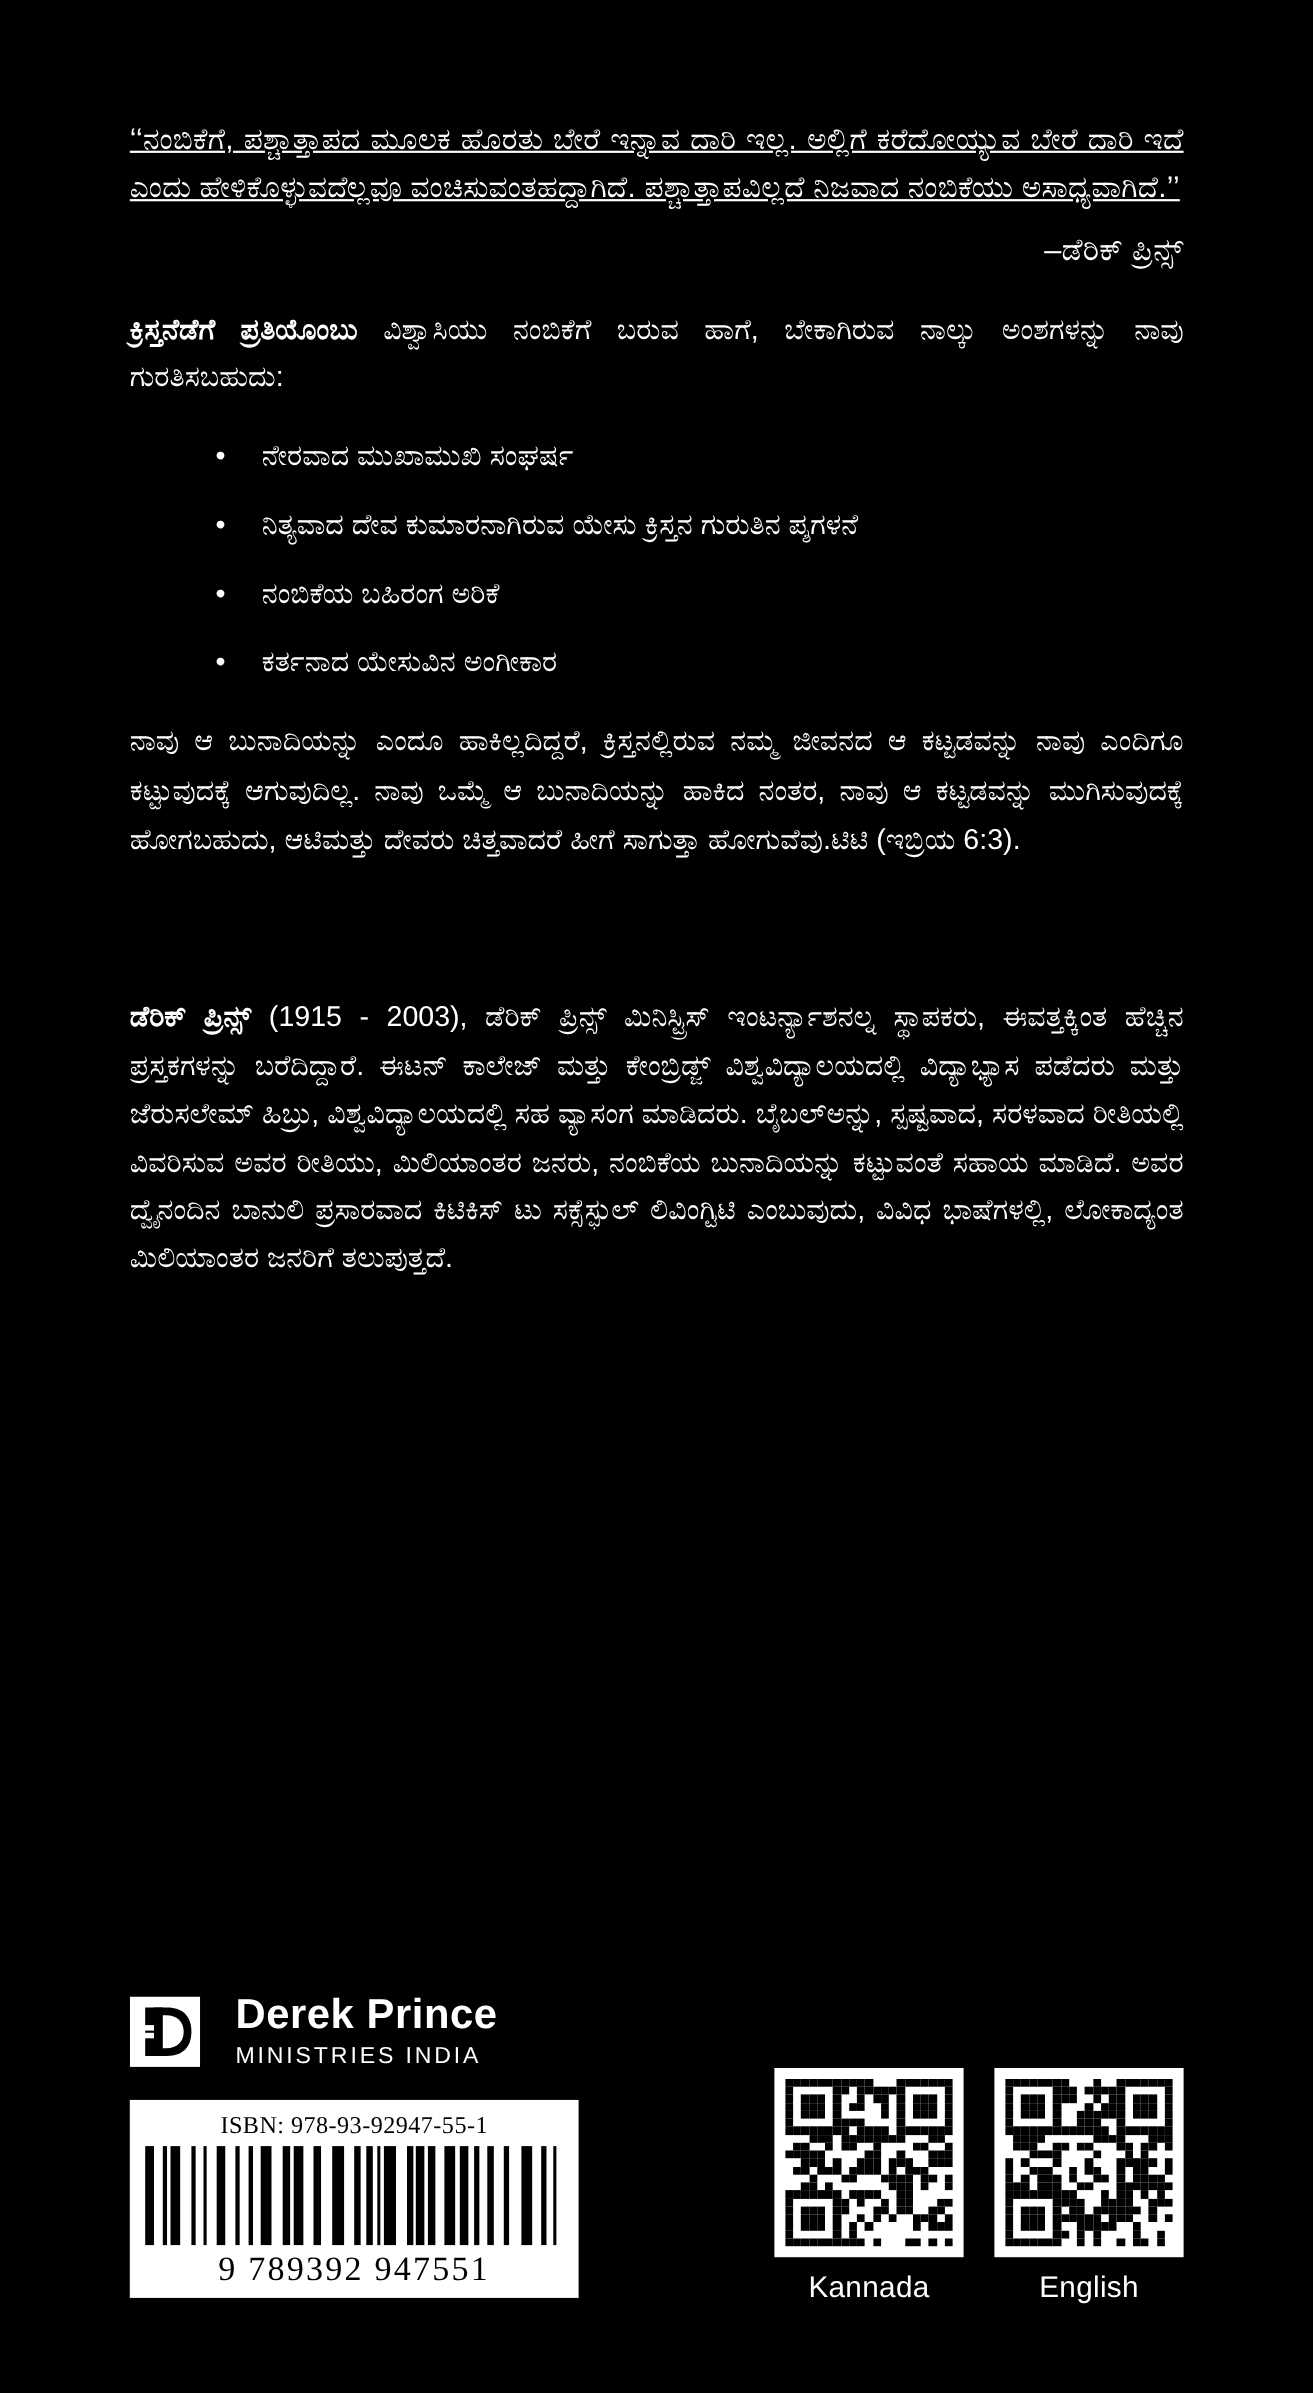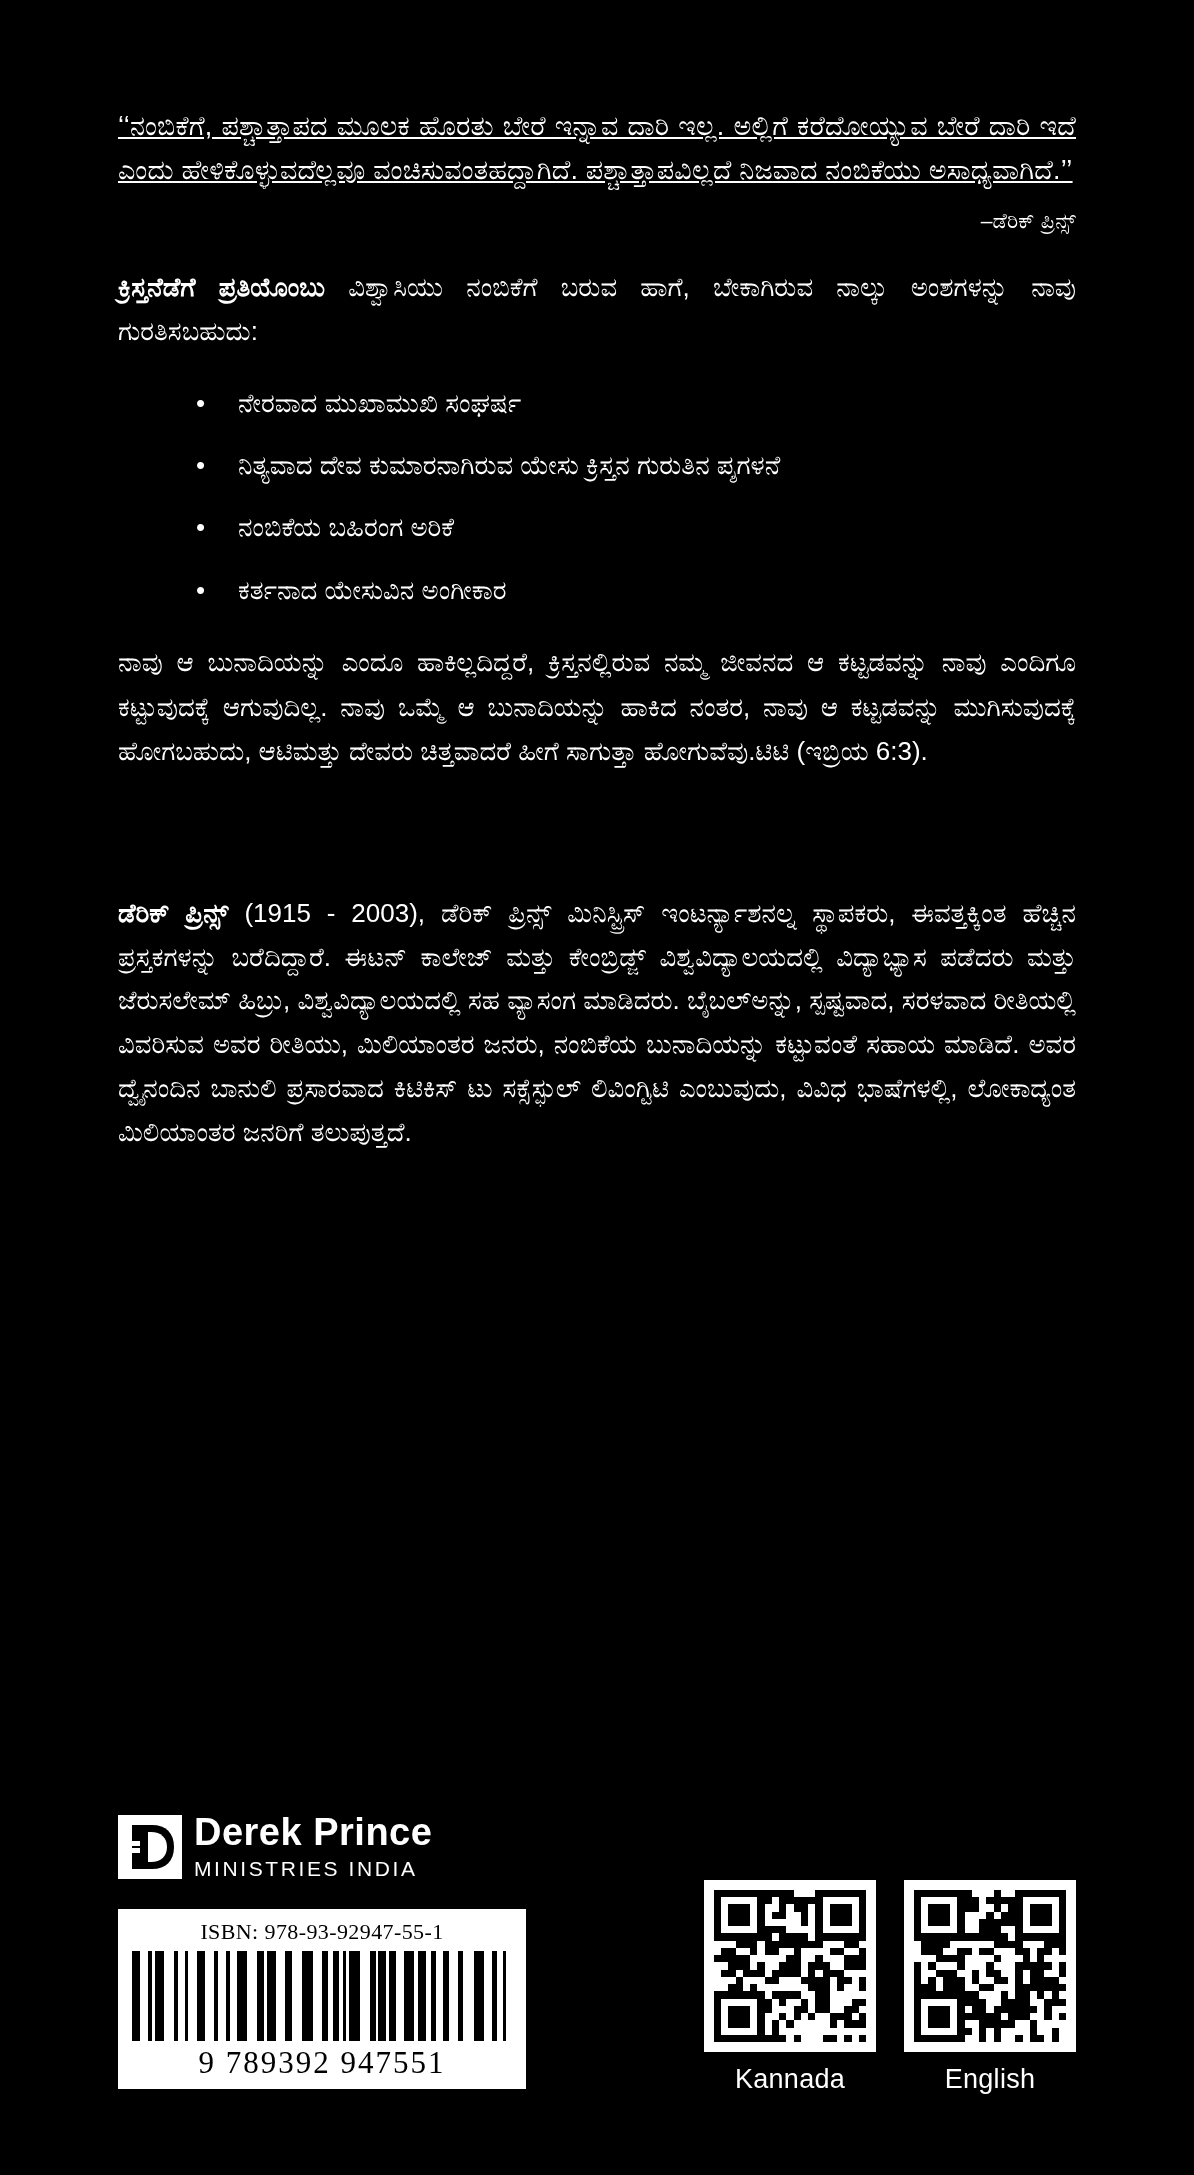--- a/index.html
+++ b/index.html
@@ -29,21 +29,21 @@
     text-justify: inter-word;
     letter-spacing: 0.2px;
   }
   .quote-block p {
     margin: 0;
     text-decoration: underline;
   }
   .quote-attrib {
     margin-top: 12px;
     text-align: right;
-    font-size: 21px;
+    font-size: 28px;
   }
   .intro-para {
     margin-top: 28px;
     font-size: 26px;
     line-height: 1.66;
     text-align: justify;
   }
   .intro-para .lead {
     font-weight: bold;
   }
@@ -91,21 +91,21 @@
     right: 118px;
     bottom: 72px;
     height: 290px;
   }
   .logo-row {
     position: absolute;
     left: 0;
     top: 0;
     display: flex;
     align-items: center;
-    gap: 12px;
+    gap: 32px;
   }
   .logo-mark {
     width: 64px;
     height: 64px;
     position: relative;
     flex: none;
   }
   .logo-text .dp {
     font-size: 38px;
     font-weight: bold;

